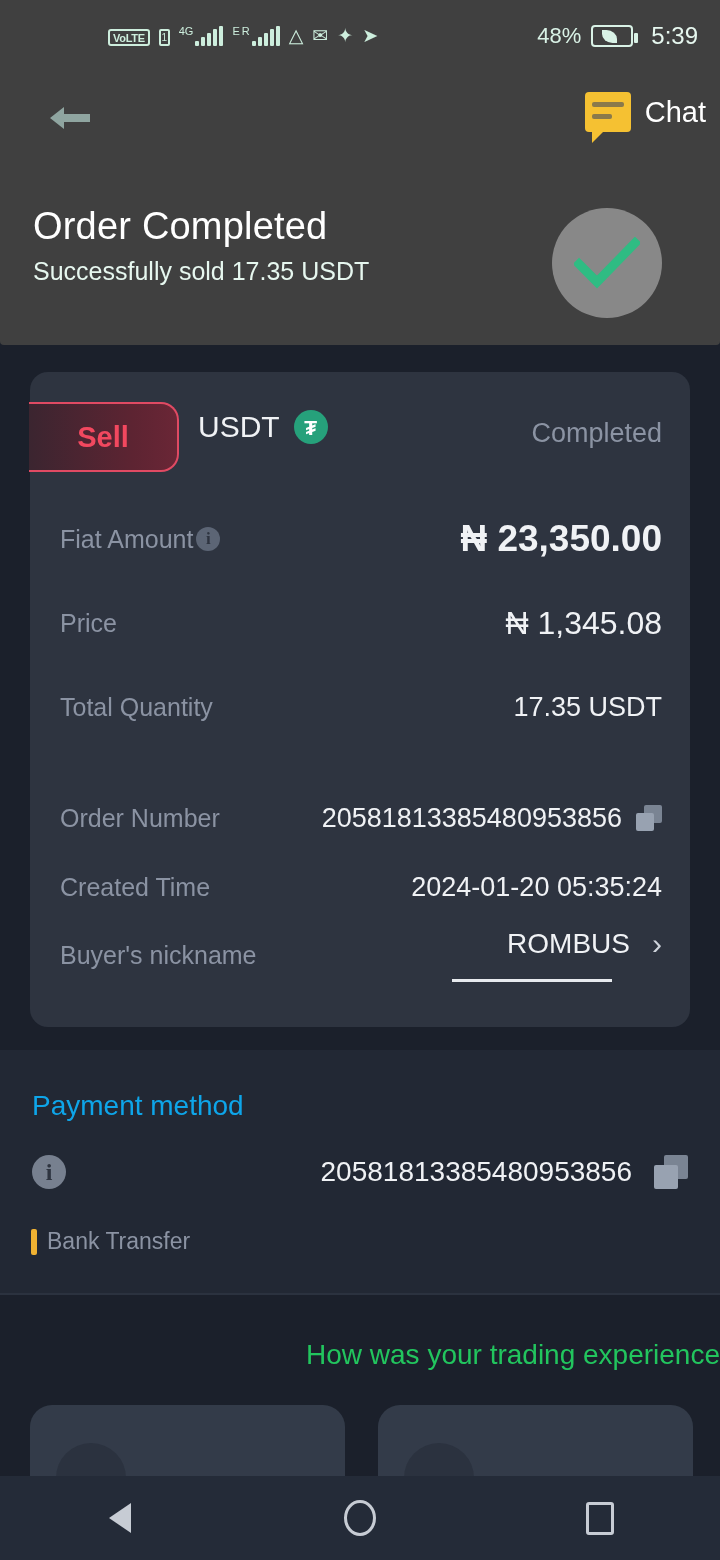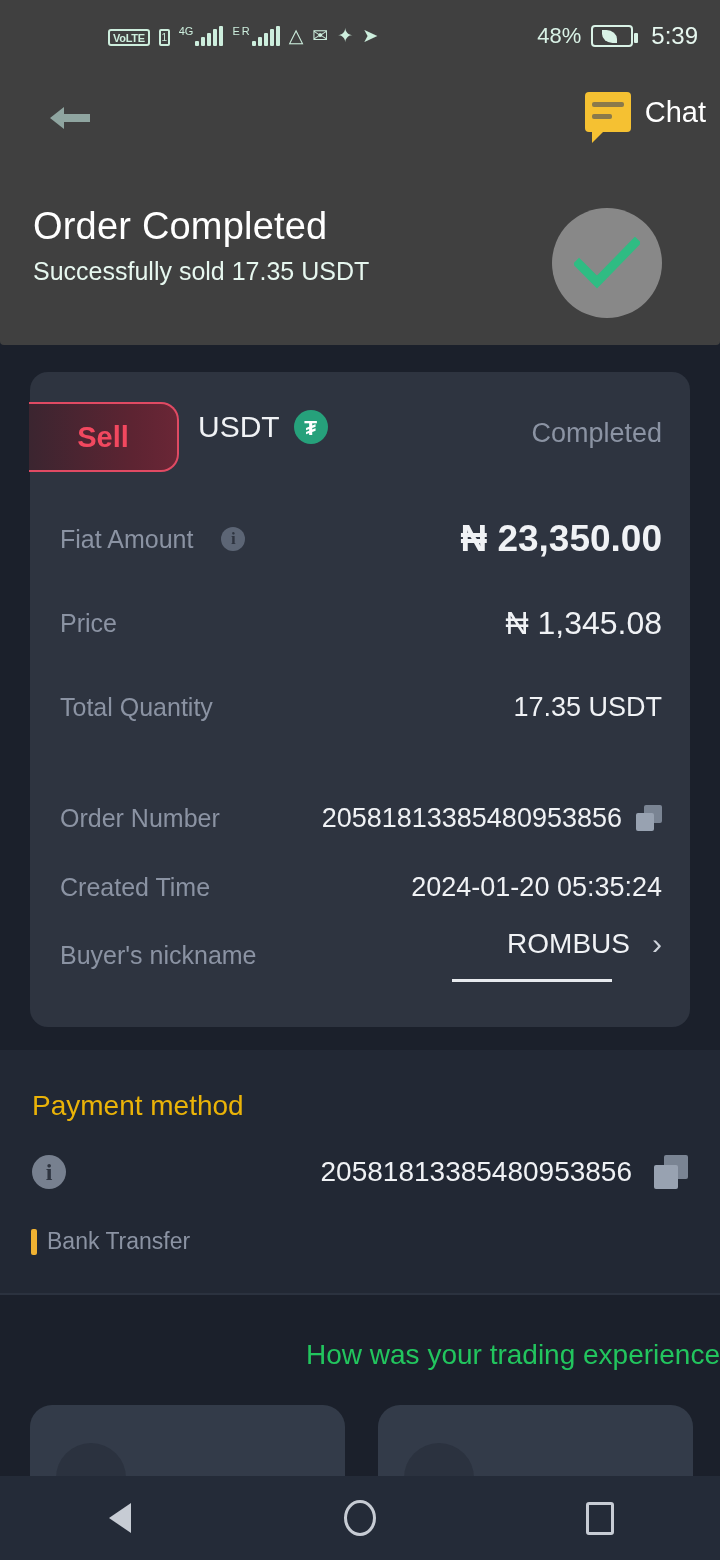--- a/index.html
+++ b/index.html
@@ -126,21 +126,21 @@
   .status-text {
     position:absolute; right:28px; top:16px;
     color:#8b93a3; font-size:27px;
   }
 
   .rows { position:absolute; left:0; top:125px; width:100%; }
   .row {
     display:flex; align-items:center; justify-content:space-between;
     padding:0 28px 0 30px;
   }
-  .r-label { color:#8b93a3; font-size:25px; display:flex; align-items:center; gap:28px; }
+  .r-label { color:#8b93a3; font-size:25px; display:flex; align-items:center; gap:3px; }
   .r-value { color:#f0f2f5; font-size:25px; display:flex; align-items:center; gap:14px; }
   .row-fiat { height:84px; }
   .row-fiat .r-value { font-size:37px; font-weight:bold; }
   .row-price { height:84px; }
   .row-price .r-value { font-size:32px; }
   .row-qty { height:84px; }
   .row-qty .r-value { font-size:27px; }
   .gap-block { height:34px; }
   .row-order { height:70px; }
   .row-order .r-value { font-size:27px; }
@@ -165,21 +165,21 @@
   }
   .copy-ic span.b { right:0; top:0; width:18px; height:18px; }
   .copy-ic span.f { left:0; bottom:0; width:18px; height:18px; background:#98a2b1; }
   .chev { color:#cfd4dc; font-size:30px; line-height:1; }
 
   
   .pay-section {
     position:absolute; left:0; top:1050px; width:720px; height:245px;
     background:#222834; border-bottom:2px solid #2b323f;
   }
-  .pay-title { position:absolute; left:32px; top:40px; color:#eab308; font-size:28px; }
+  .pay-title { position:absolute; left:32px; top:40px; color:#0ea5e9; font-size:28px; }
   .pay-row {
     position:absolute; left:32px; top:105px; width:656px;
     display:flex; align-items:center; justify-content:space-between;
   }
   .pay-label { color:#8b93a3; font-size:27px; display:flex; align-items:center; gap:16px; }
   .pay-value { color:#f0f2f5; font-size:28px; display:flex; align-items:center; gap:22px; }
   .copy-ic.big { width:34px; height:34px; }
   .copy-ic.big span.b { width:24px; height:24px; }
   .copy-ic.big span.f { width:24px; height:24px; }
   .bank-row { position:absolute; left:31px; top:178px; display:flex; align-items:center; gap:10px; }

